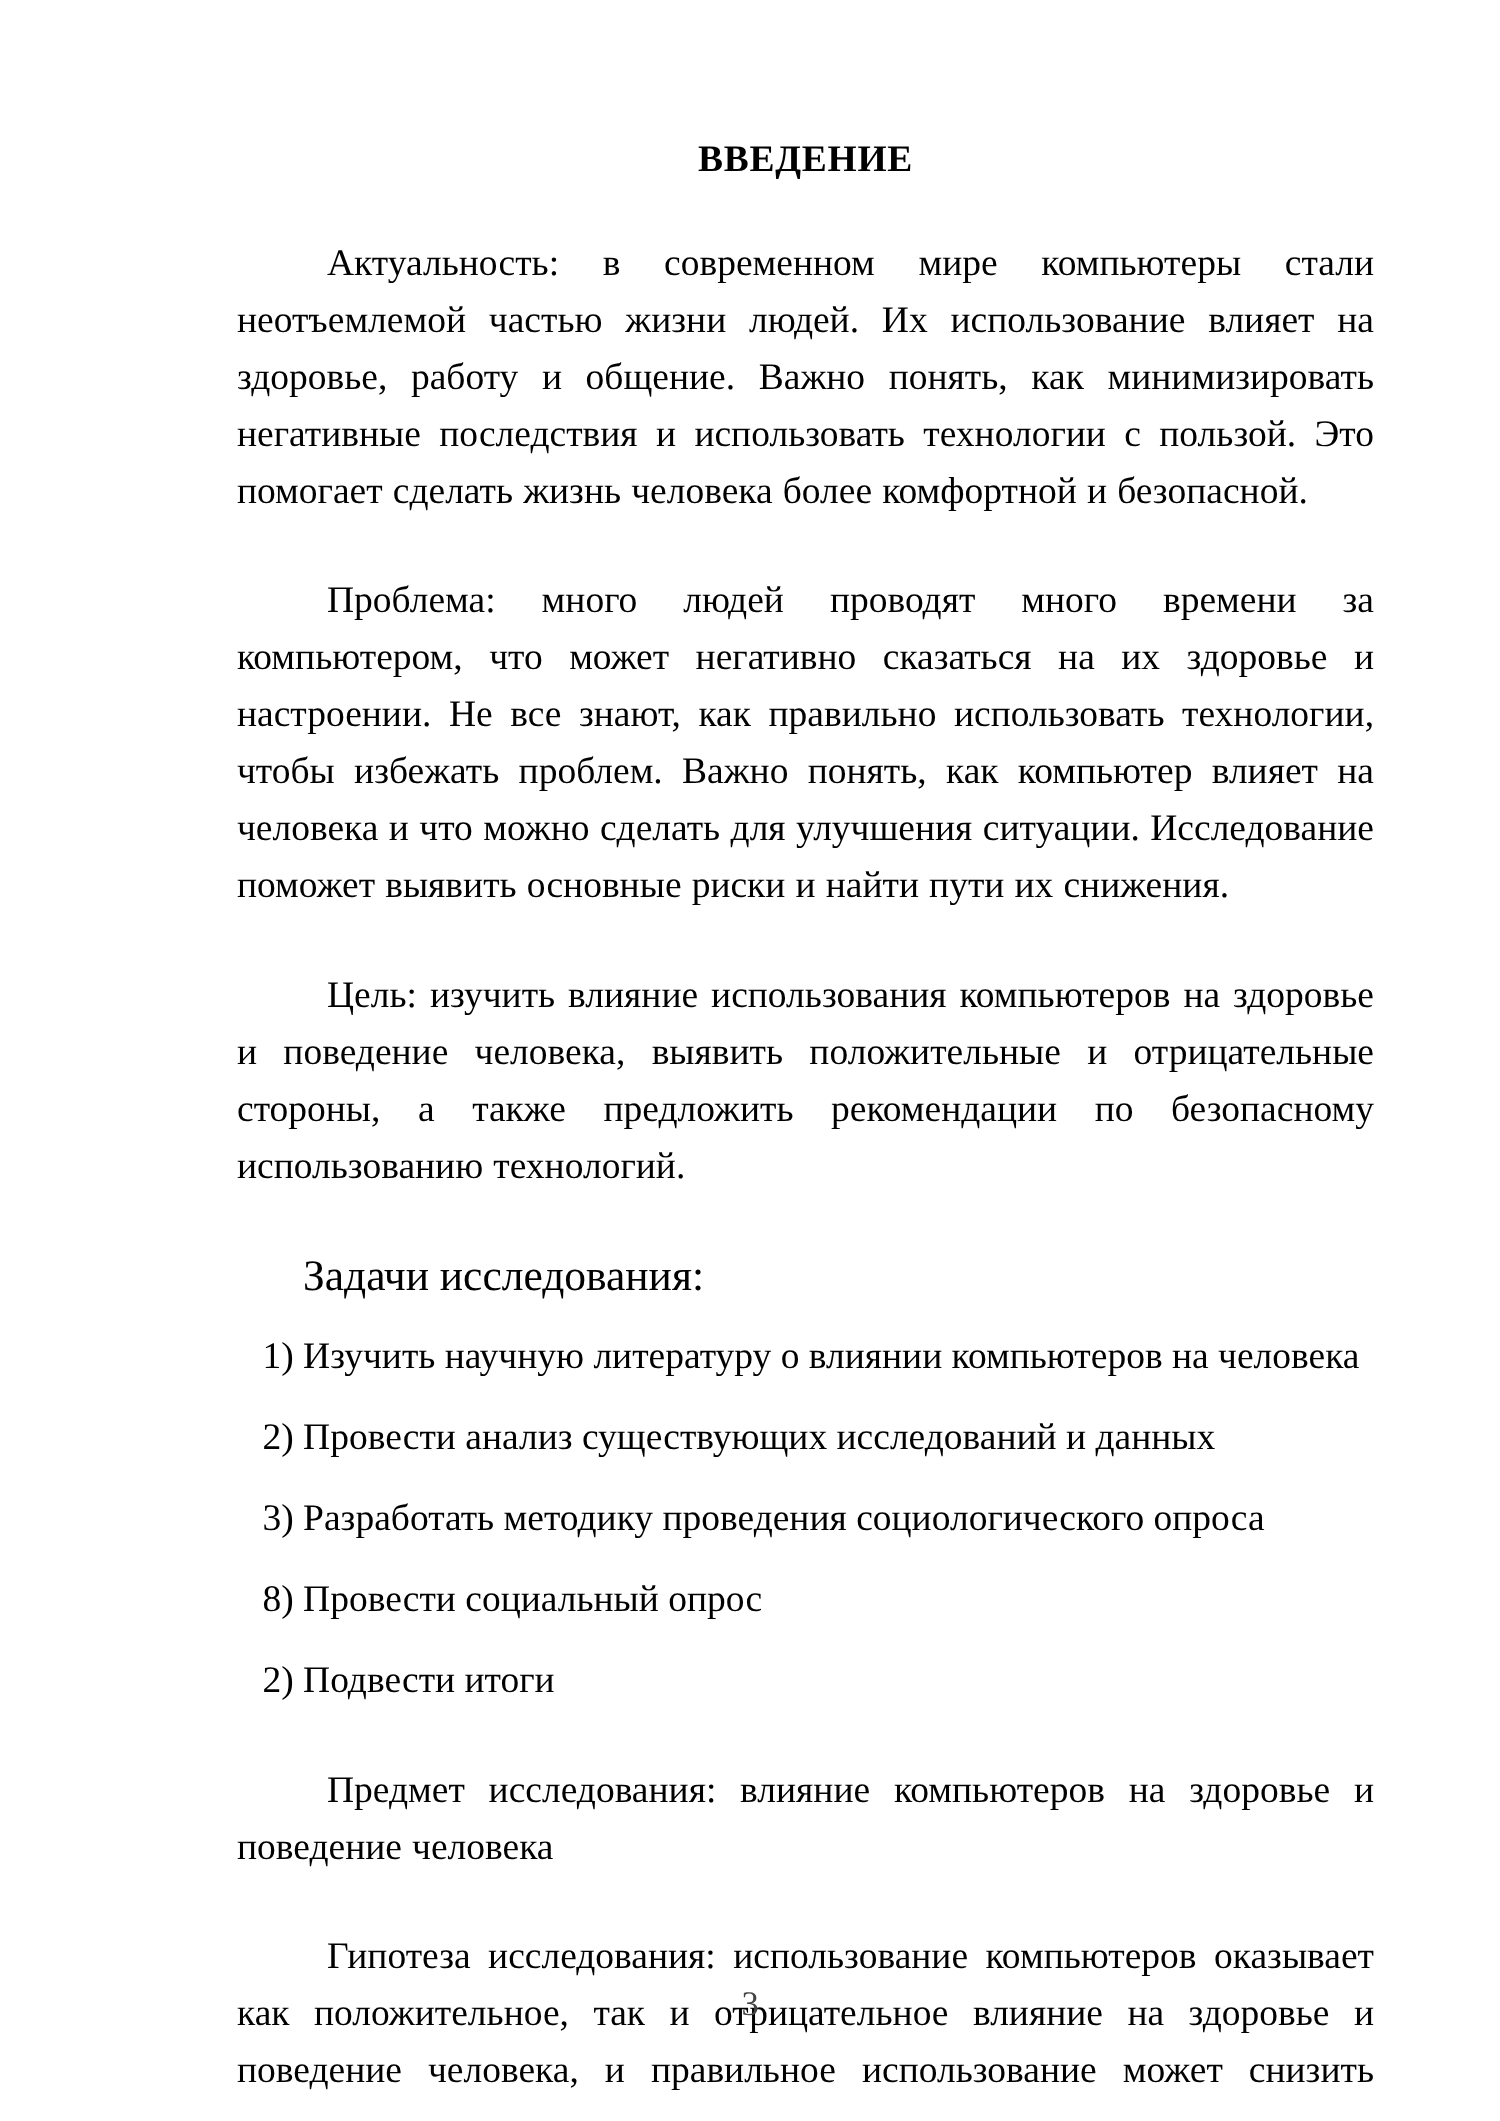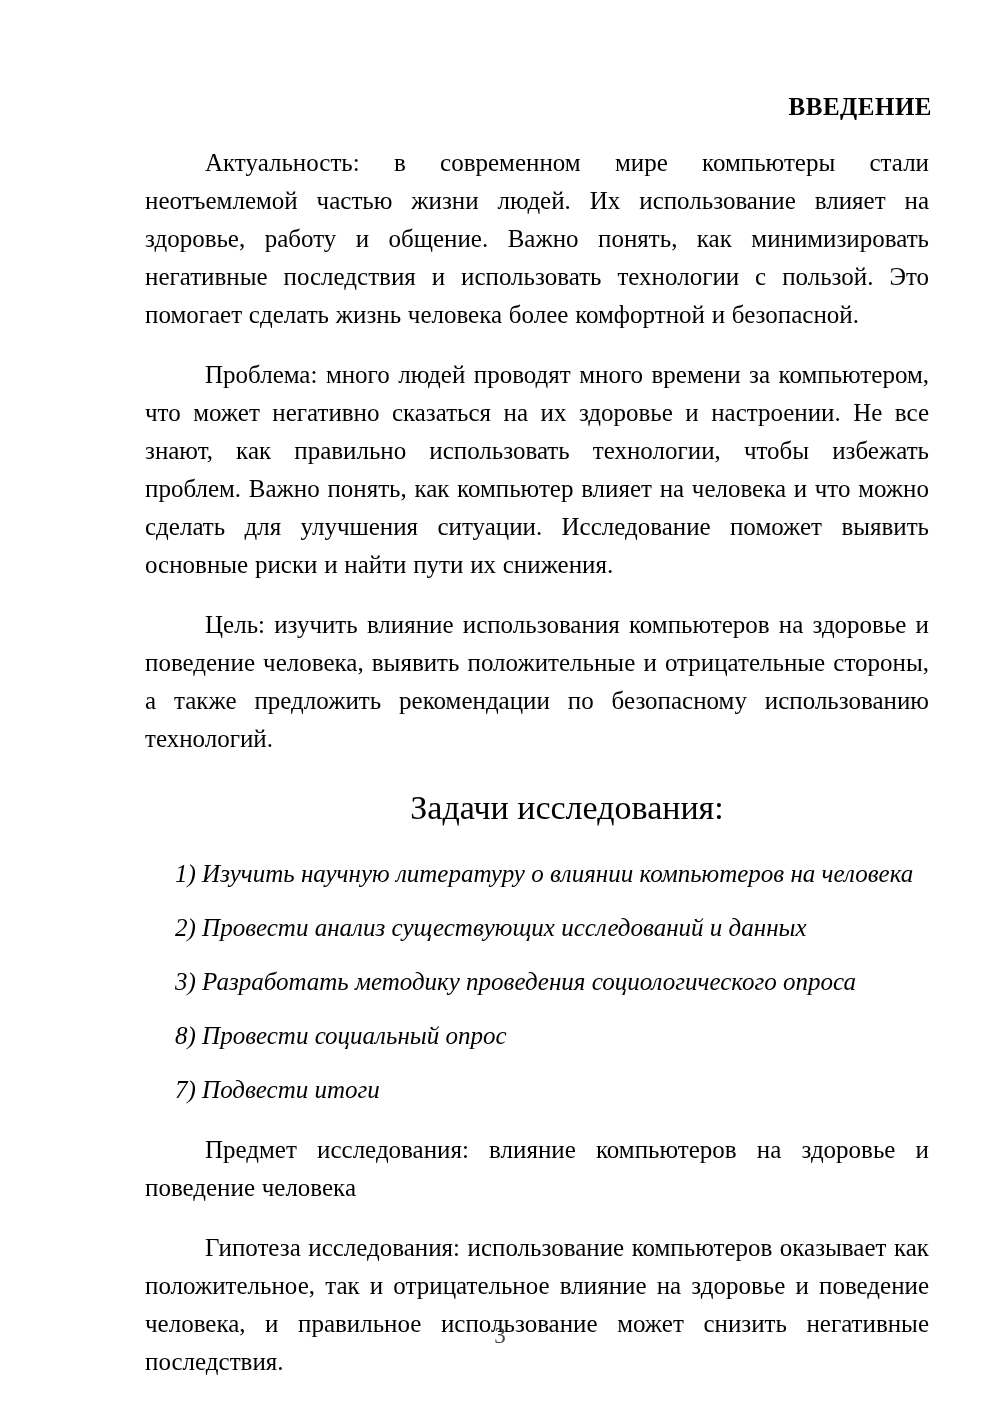--- a/index.html
+++ b/index.html
@@ -20,50 +20,49 @@
   }
   .content {
     position: absolute;
     left: 142px;
     top: 0;
     width: 790px;
   }
   .doc-title {
     margin: 0;
     padding-top: 92px;
-    text-align: right;
+    text-align: center;
     font-size: 25px;
     font-weight: bold;
     letter-spacing: 0.5px;
     line-height: 1.2;
   }
   .para {
-    margin: 3px;
+    margin: 16px;
     padding-top: 19px;
     font-size: 25px;
     line-height: 38px;
     text-align: justify;
     text-justify: inter-word;
     text-indent: 60px;
     word-spacing: 0.02em;
     hyphens: none;
   }
   .para-heading {
-    margin: 12px;
+    margin: 0;
     padding-top: 19px;
-    font-size: 34px;
+    font-size: 29px;
     line-height: 38px;
-    text-align: center;
+    text-align: left;
     text-indent: 60px;
   }
   .task-list {
     margin: 0;
     padding: 0;
     list-style: none;
-    font-style: italic;
   }
   .task-item {
     margin: 0;
     padding-top: 16px;
     font-size: 25px;
     line-height: 38px;
     text-align: left;
     text-indent: 0;
     padding-left: 33px;
   }
@@ -96,21 +95,21 @@
 
     <p class="para">Цель: изучить влияние использования компьютеров на здоровье и поведение человека, выявить положительные и отрицательные стороны, а также предложить рекомендации по безопасному использованию технологий.</p>
 
     <p class="para-heading">Задачи исследования:</p>
 
     <ul class="task-list">
       <li class="task-item">1) Изучить научную литературу о влиянии компьютеров на человека</li>
       <li class="task-item">2) Провести анализ существующих исследований и данных</li>
       <li class="task-item">3) Разработать методику проведения социологического опроса</li>
       <li class="task-item">8) Провести социальный опрос</li>
-      <li class="task-item">7) Подвести итоги</li>
+      <li class="task-item">2) Подвести итоги</li>
     </ul>
 
 
     <p class="para short-para">Предмет исследования: влияние компьютеров на здоровье и поведение человека</p>
 
     <p class="para">Гипотеза исследования: использование компьютеров оказывает как положительное, так и отрицательное влияние на здоровье и поведение человека, и правильное использование может снизить негативные последствия.</p>
 
   </div>
 
   <div class="page-number">3</div>

